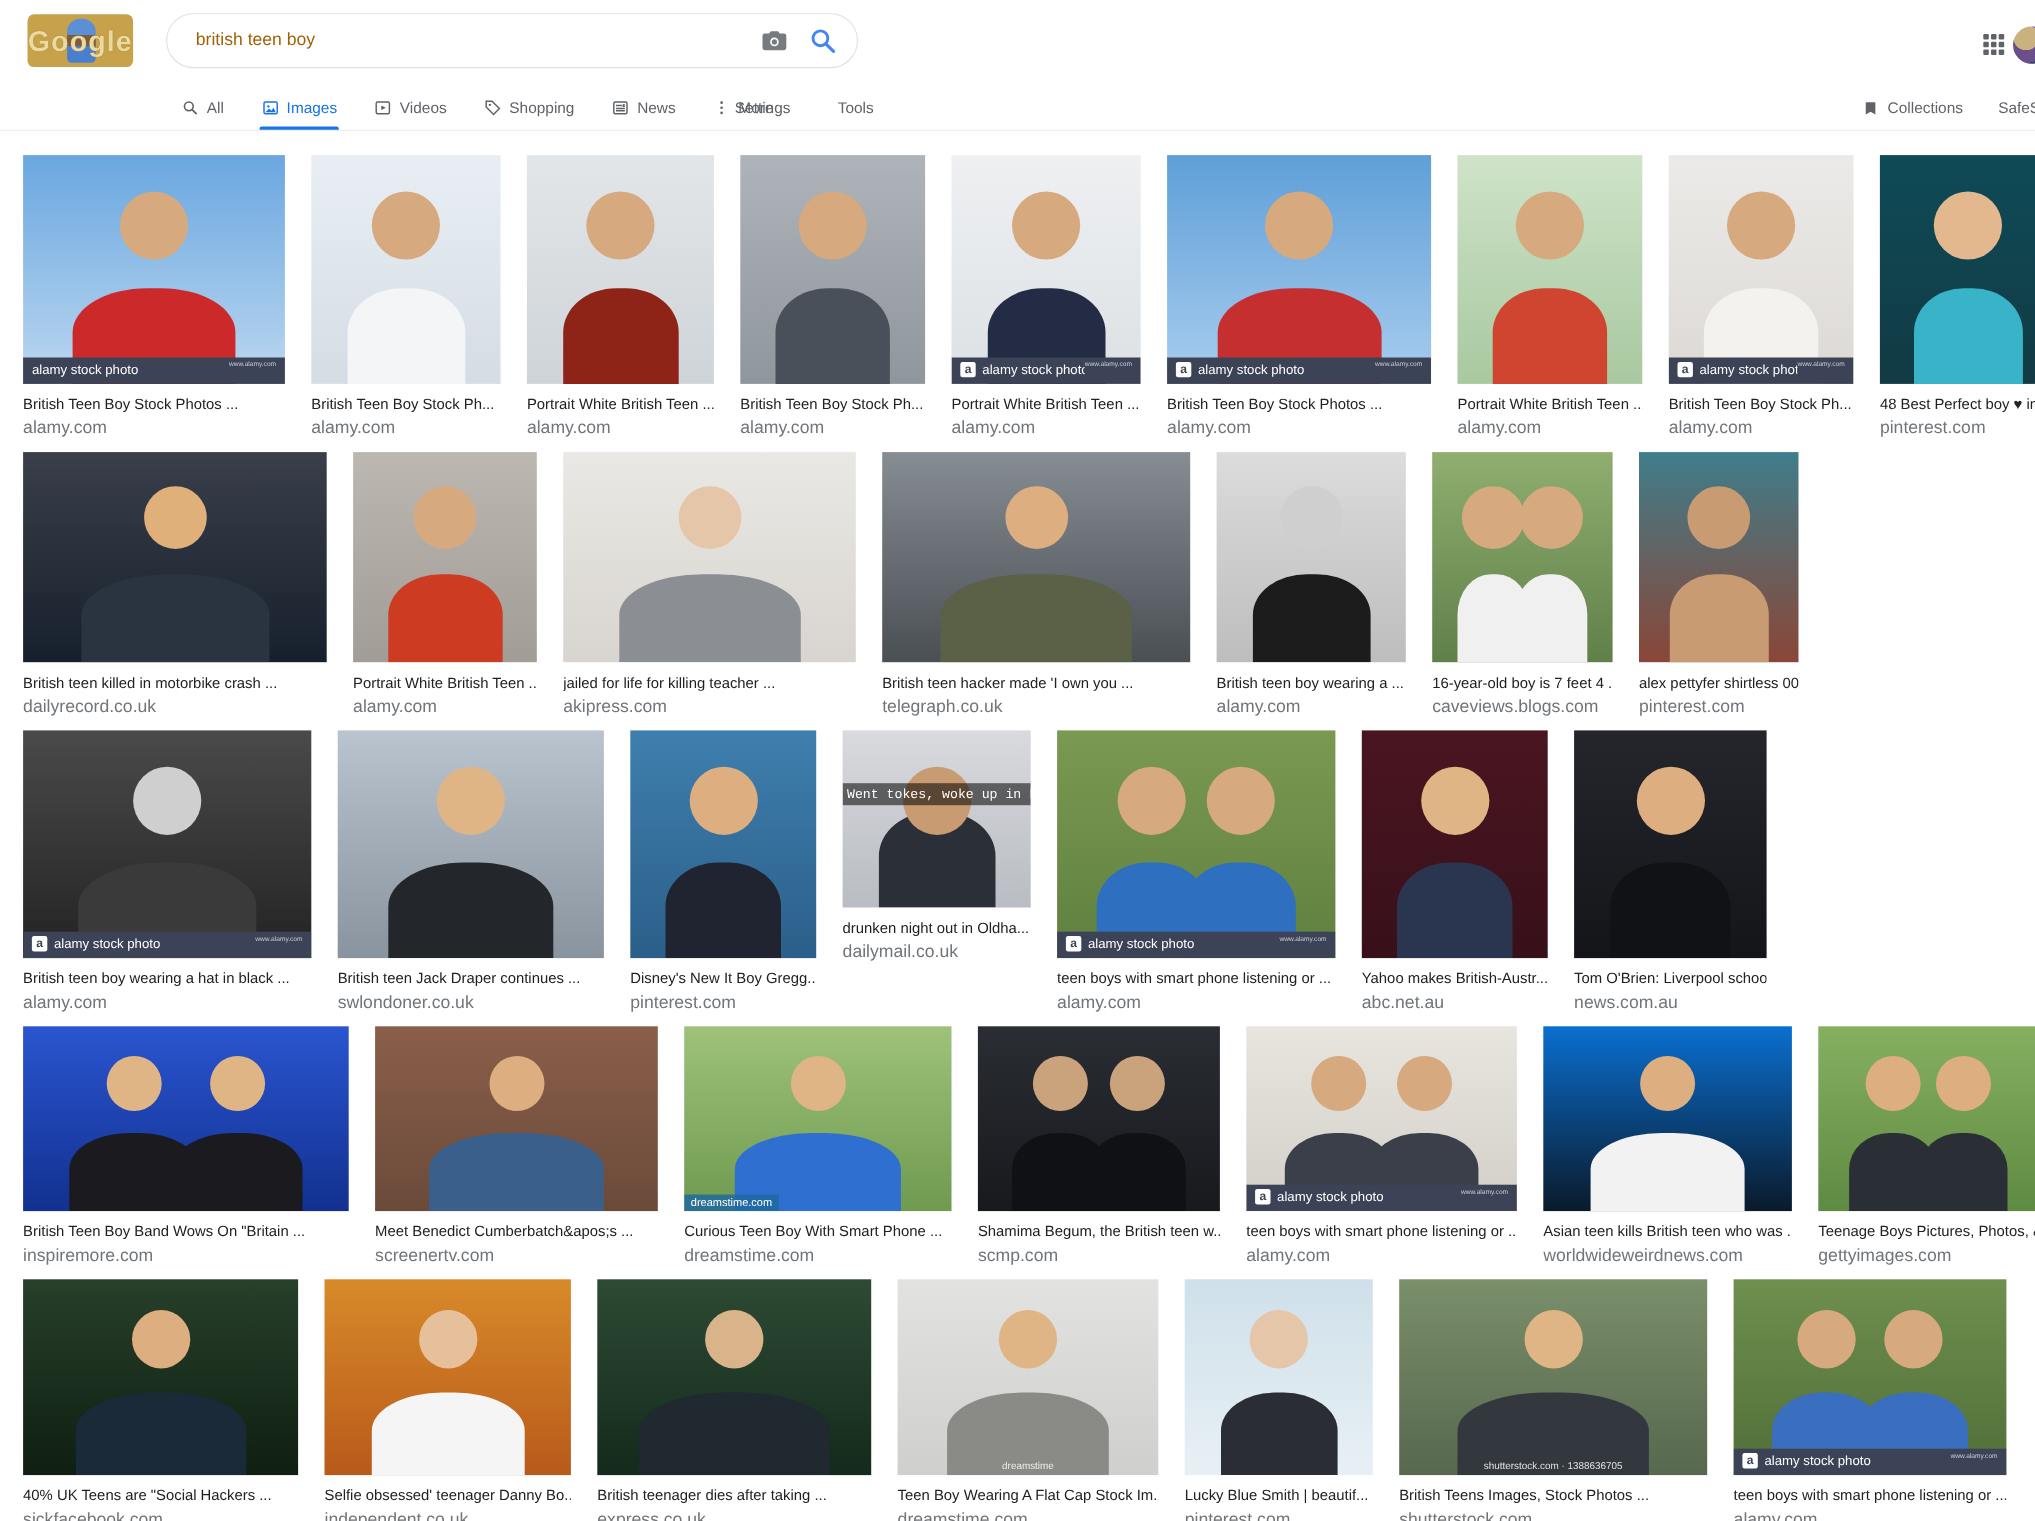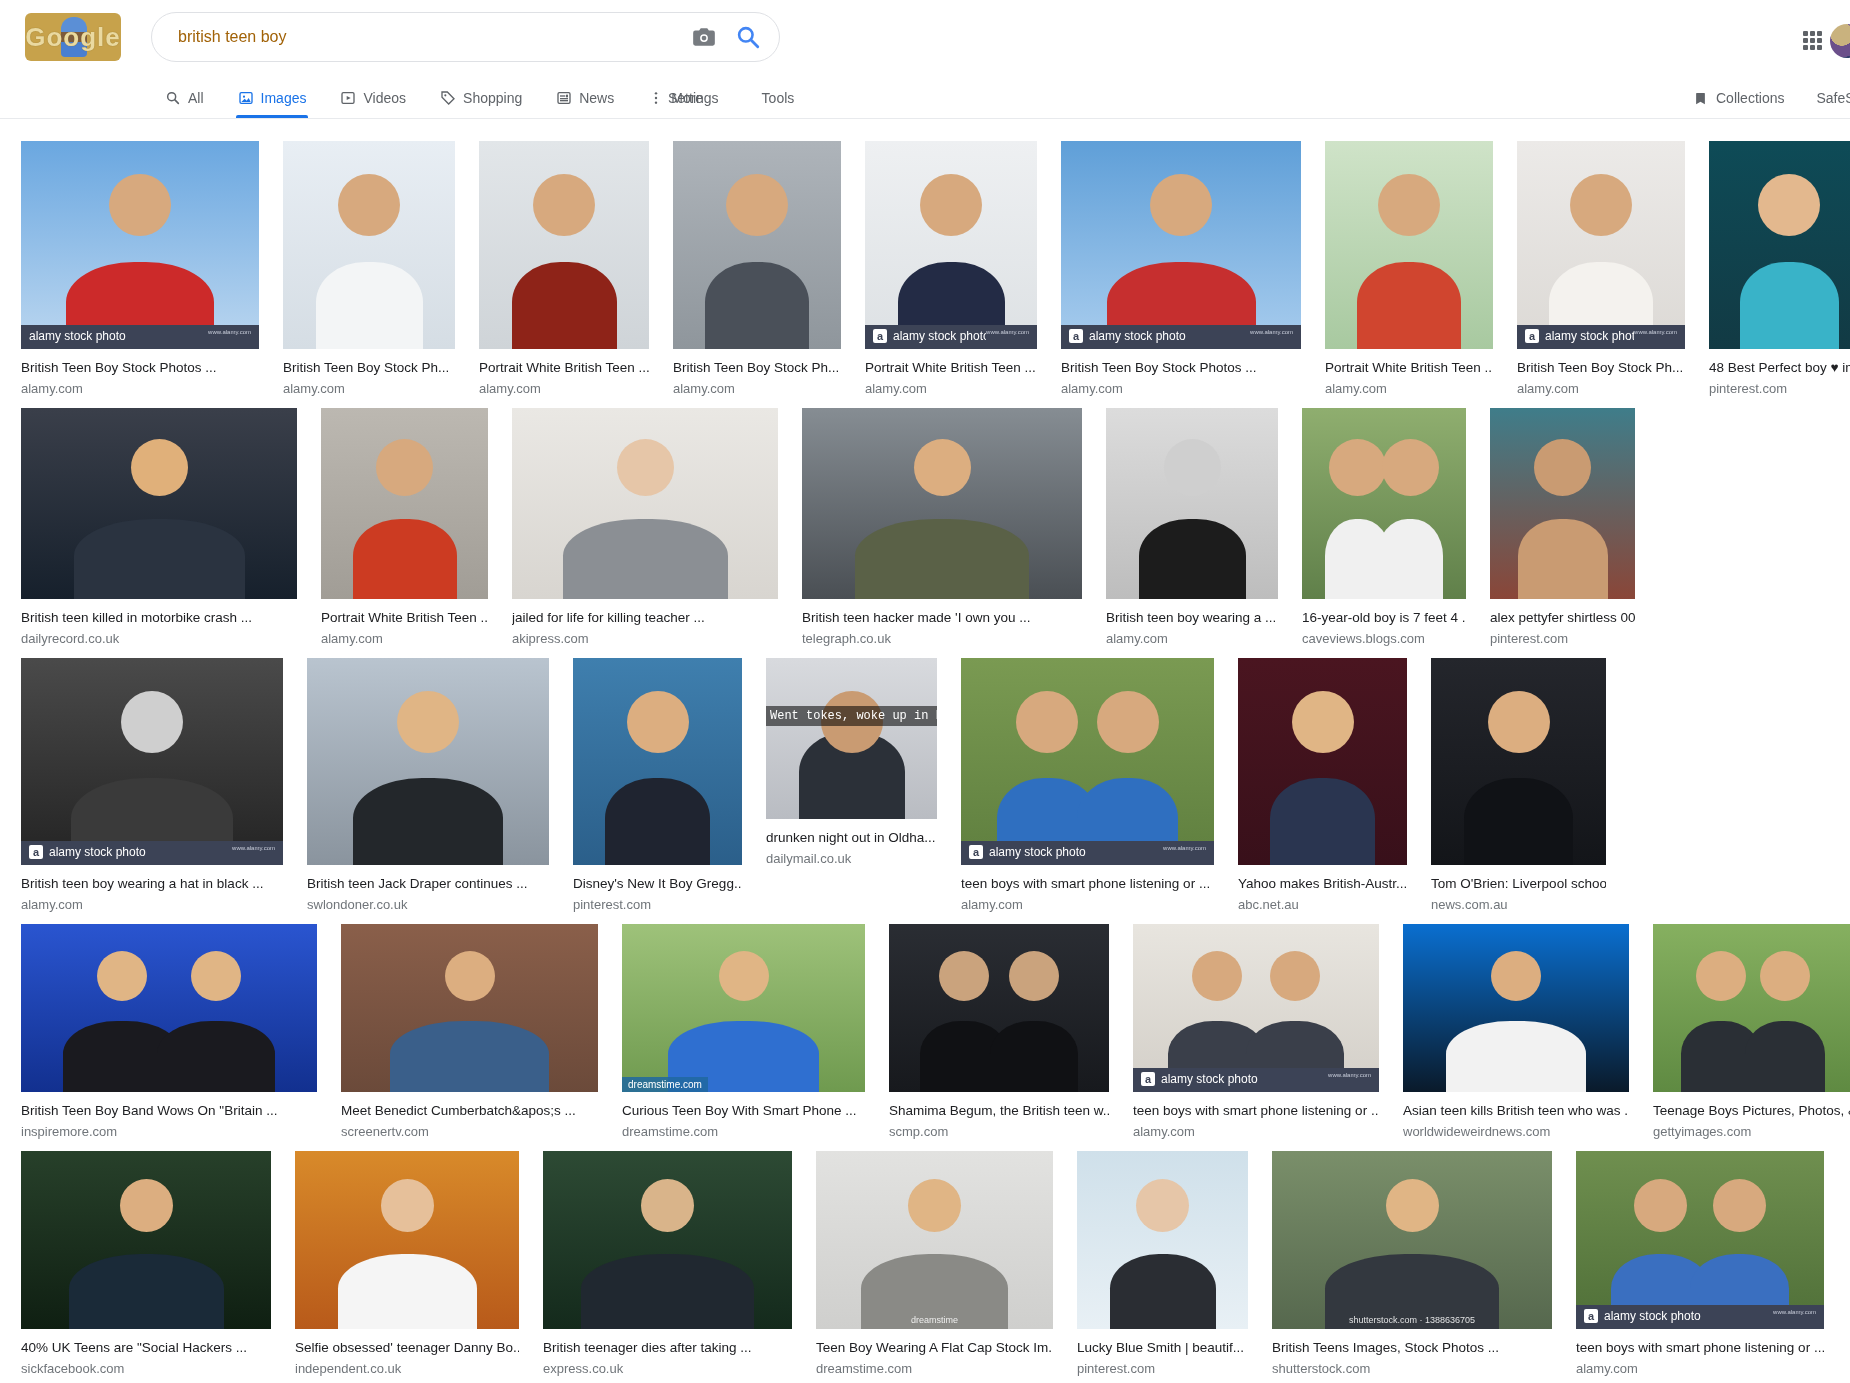--- a/index.html
+++ b/index.html
@@ -58,21 +58,21 @@
     border-radius:2px; font-size:11px; line-height:14px; text-align:center; margin-right:6px; flex:0 0 auto; }
   .banner .btext { flex:1; white-space:nowrap; overflow:hidden; }
   .banner .bsmall { font-size:6px; color:#c9cedb; text-align:right; line-height:1.2; white-space:nowrap; }
   .overlaybar { position:absolute; left:0; right:0; top:30%; background:rgba(0,0,0,0.55); color:#fff;
     font-size:12px; text-align:center; padding:3px 4px; white-space:nowrap; overflow:hidden; }
   .wm-bar { position:absolute; left:0; bottom:0; background:rgba(32,104,160,0.85); color:#fff;
     font-size:10px; padding:2px 6px; white-space:nowrap; }
   .wm-plain { position:absolute; left:50%; transform:translateX(-50%); bottom:4px; color:rgba(255,255,255,0.85);
     font-size:9px; white-space:nowrap; }
   .cap { margin-top:11px; font-size:13.5px; color:#202124; white-space:nowrap; overflow:hidden; }
-  .dom { margin-top:6px; font-size:13px; color:#70757a; white-space:nowrap; overflow:hidden; }
+  .dom { margin-top:6px; font-size:16px; color:#70757a; white-space:nowrap; overflow:hidden; }
 </style>
 </head>
 <body>
 
 <div class="page">
 
   <header>
     <div class="doodle">
       <span class="doodle-figure"></span>
       <span class="g-text">Google</span>

